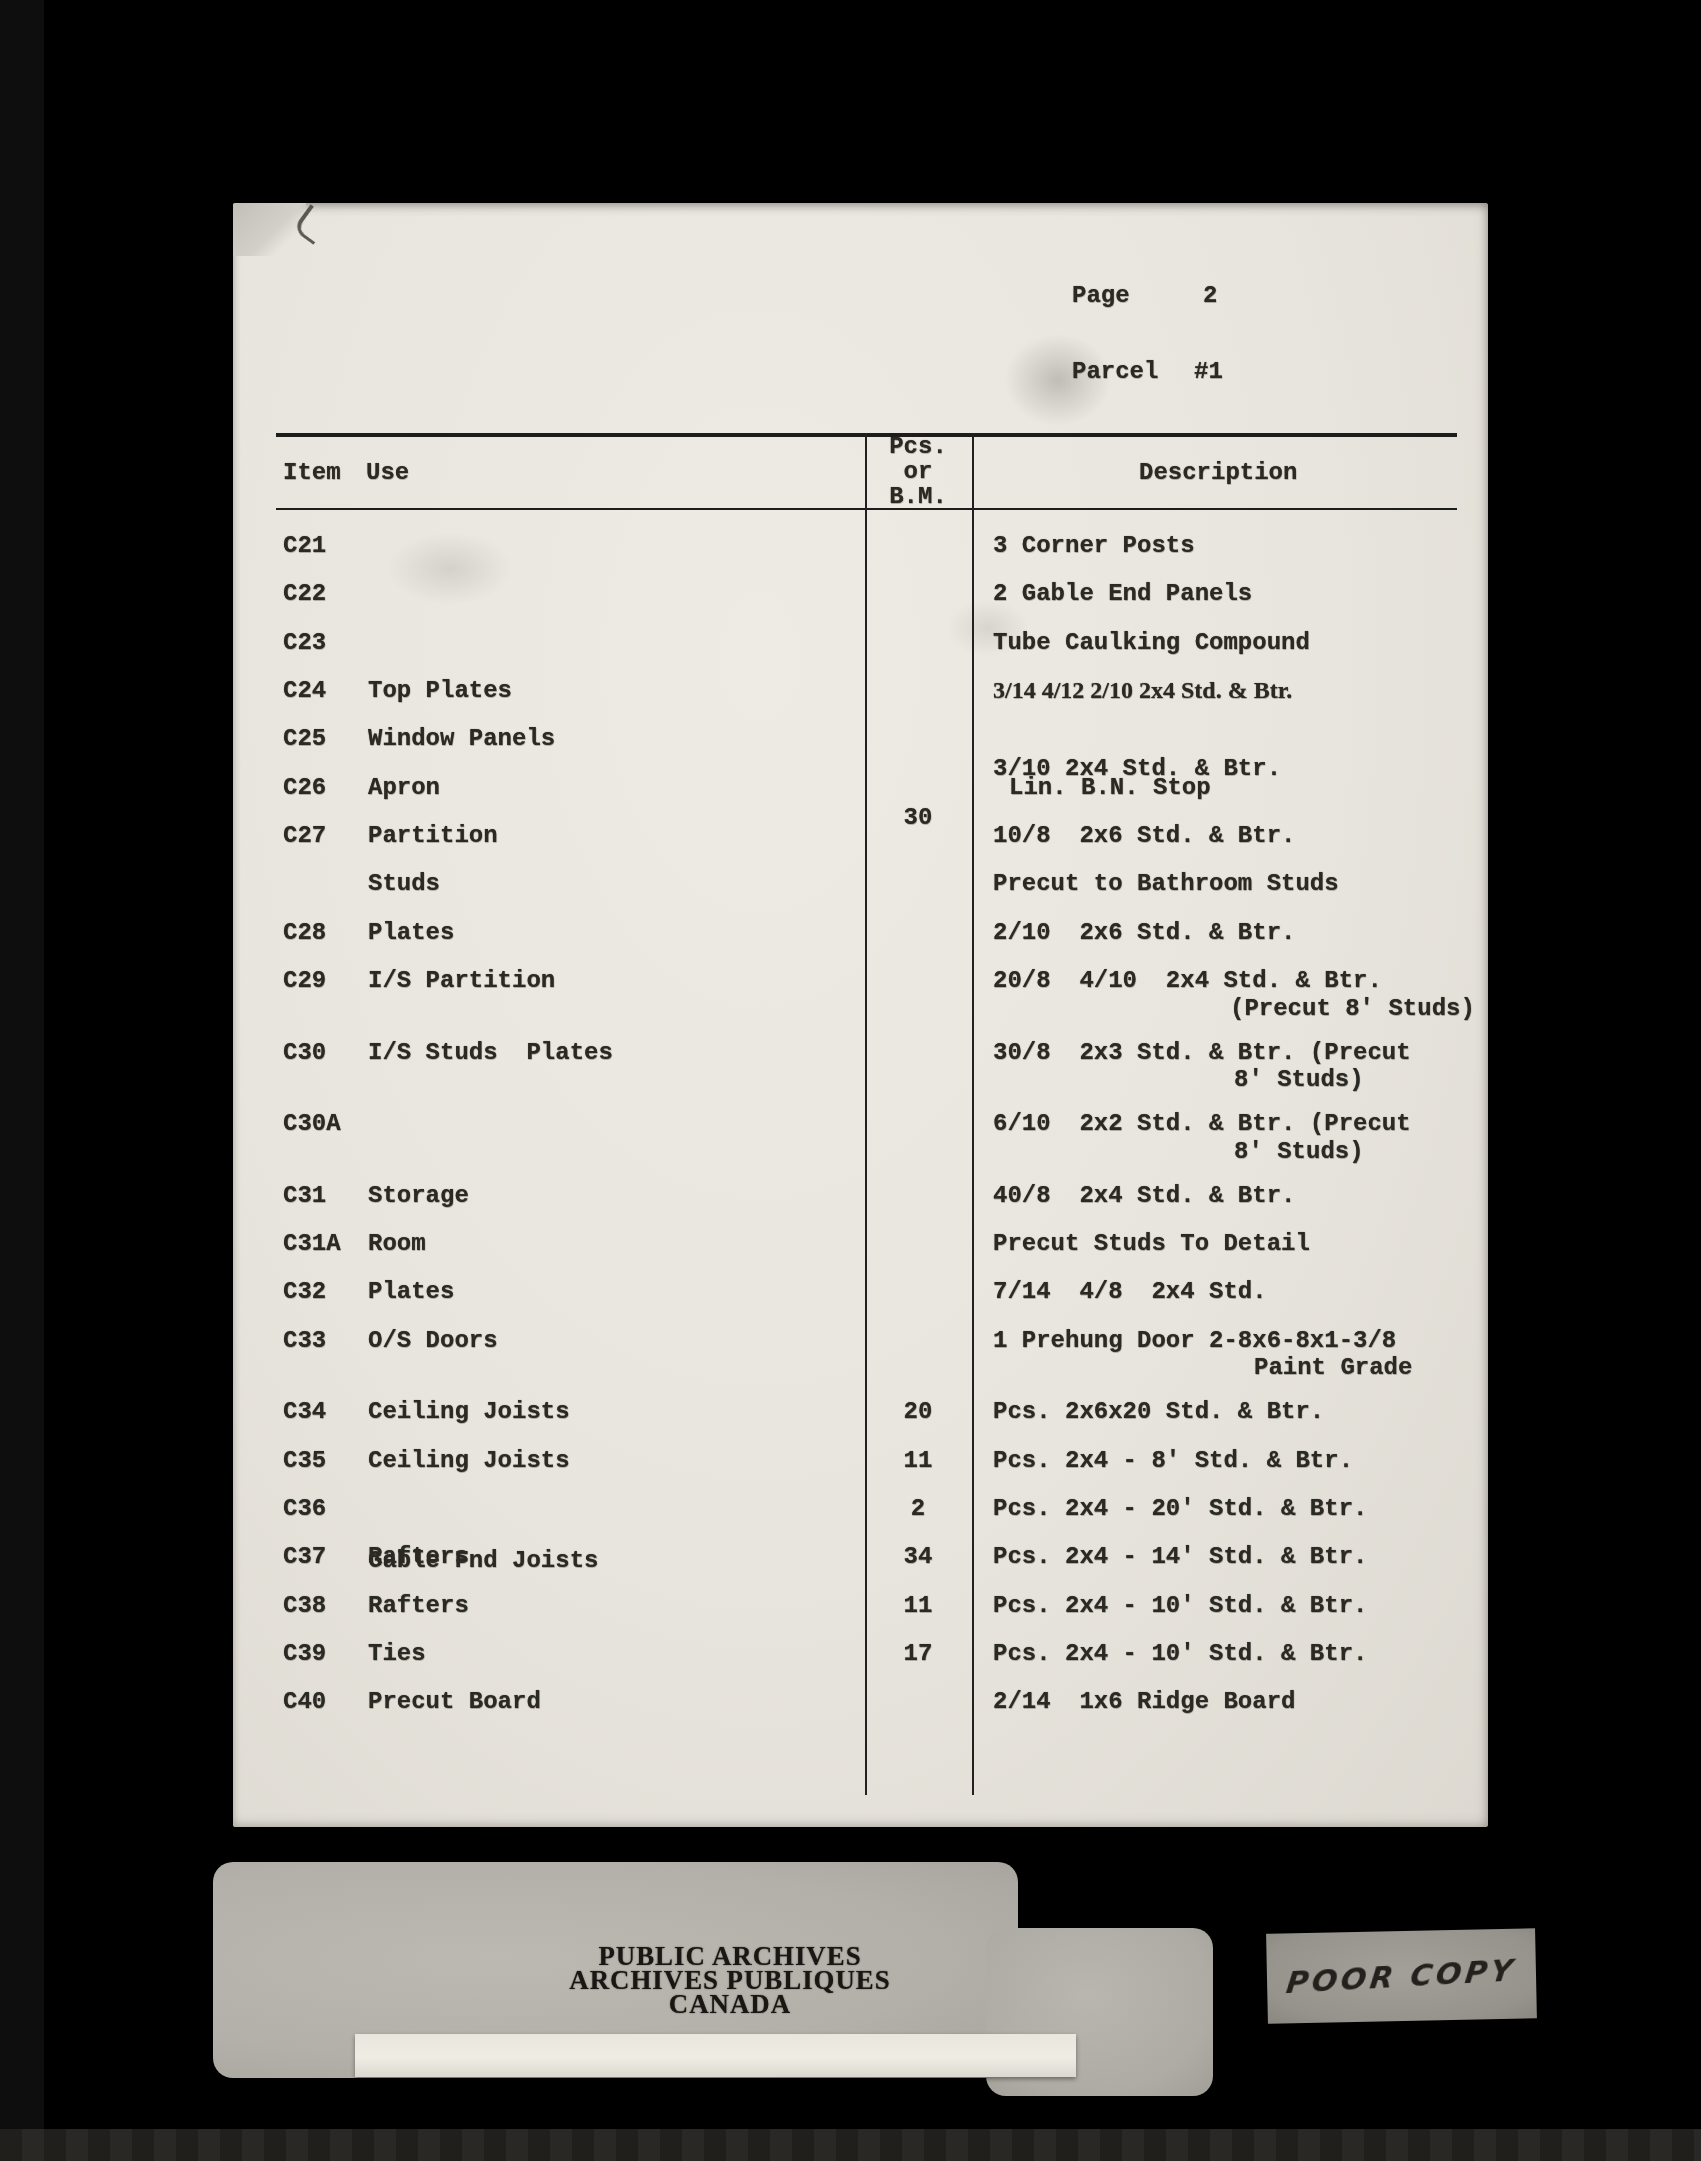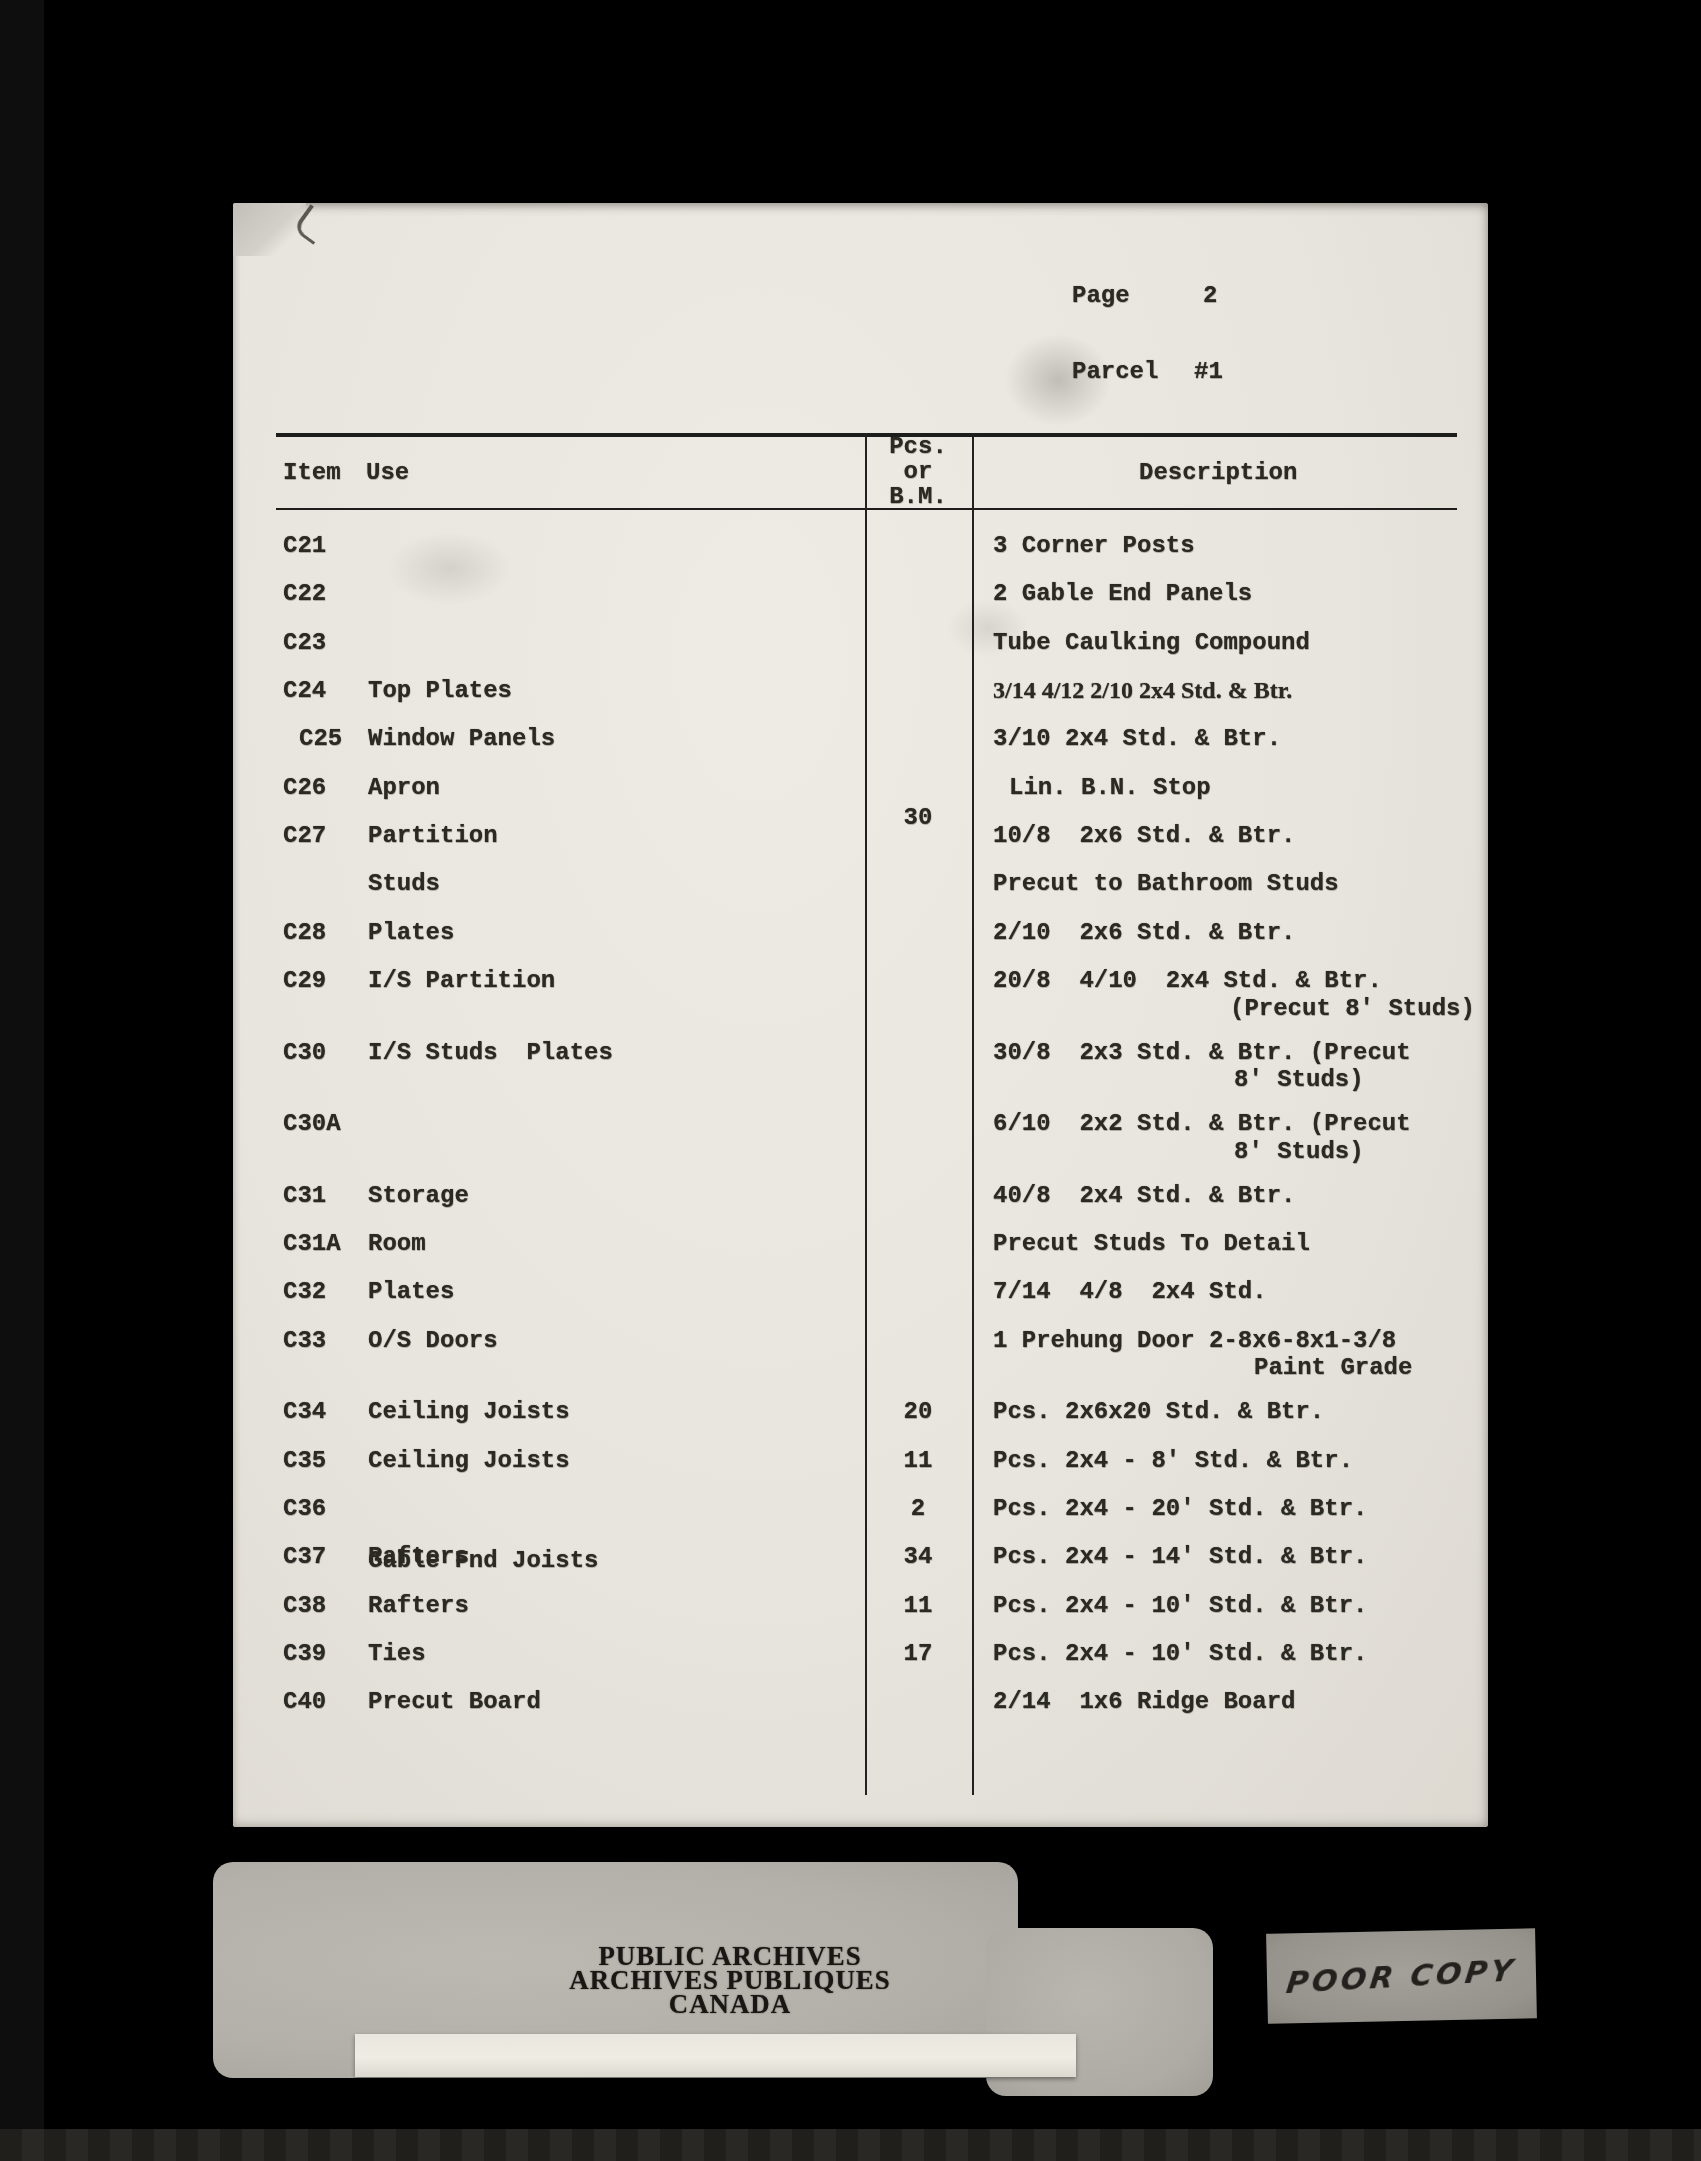--- a/index.html
+++ b/index.html
@@ -117,23 +117,23 @@
       <div>
         <div class="tw" style="left: 283px; top: 630px;">C23</div>
         <div class="tw" style="left: 993px; top: 630px;">Tube Caulking Compound</div>
       </div>
       <div>
         <div class="tw" style="left: 283px; top: 678px;">C24</div>
         <div class="tw" style="left: 368px; top: 678px;">Top Plates</div>
         <div class="tw" style="left: 993px; top: 678px; font-family: Liberation Serif, serif;">3/14 4/12 2/10 2x4 Std. &amp; Btr.</div>
       </div>
       <div>
-        <div class="tw" style="left: 283px; top: 726px; margin-left: 16px;">C25</div>
+        <div class="tw" style="left: 283px; top: 726px;">C25</div>
         <div class="tw" style="left: 368px; top: 726px;">Window Panels</div>
-        <div class="tw" style="left: 993px; top: 726px;">3/10 2x4 Std. &amp; Btr.</div>
+        <div class="tw" style="left: 993px; top: 756px;">3/10 2x4 Std. &amp; Btr.</div>
       </div>
       <div>
         <div class="tw" style="left: 283px; top: 775px;">C26</div>
         <div class="tw" style="left: 368px; top: 775px;">Apron</div>
         <div class="tw pcs-cell" style="top: 805px;">30</div>
         <div class="tw" style="left: 1009px; top: 775px;">Lin. B.N. Stop</div>
       </div>
       <div>
         <div class="tw" style="left: 283px; top: 823px;">C27</div>
         <div class="tw" style="left: 368px; top: 823px;">Partition</div>

